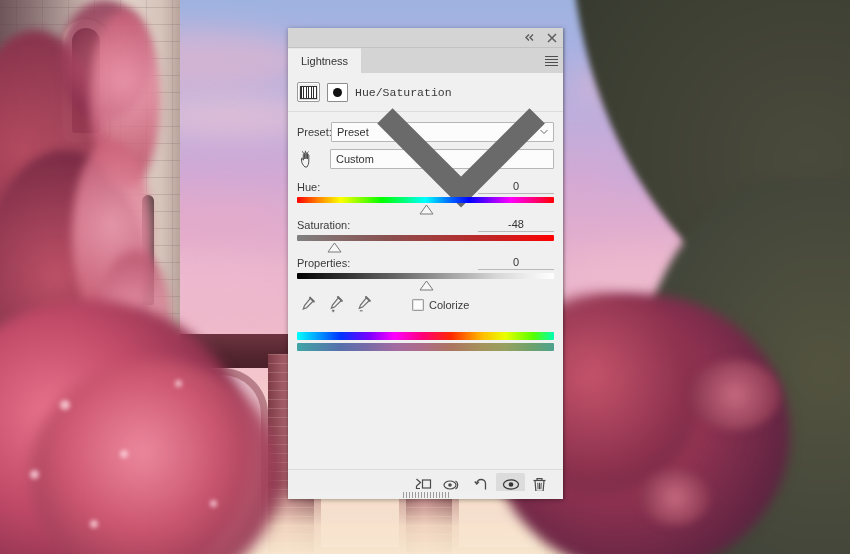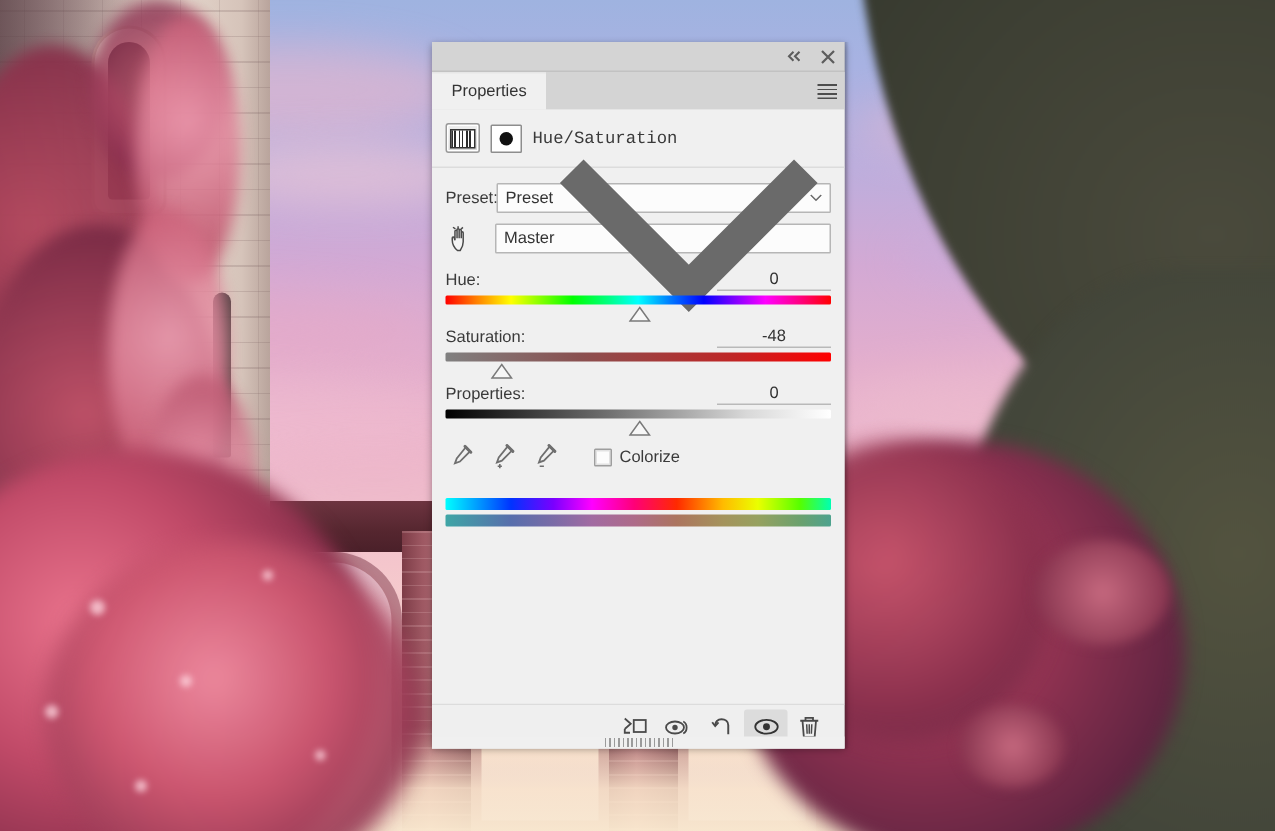--- a/index.html
+++ b/index.html
@@ -252,21 +252,21 @@
       #7f00ff 75%,#ff00ff 83%,#ff007f 92%,#ff0000 100%);}
   .track-sat{background:linear-gradient(to right,#808080 0%,#8a5050 35%,#c02525 75%,#ff0000 100%);}
   .track-light{background:linear-gradient(to right,#000000 0%,#6f6f6f 42%,#d8d8d8 78%,#ffffff 100%);}
   .thumb{
     position:absolute;top:7px;width:15px;height:11px;margin-left:-7px;
   }
   .thumb svg{display:block;}
 
   .eyedrop-row{display:flex;align-items:center;gap:11px;margin:17px 0 0 2px;}
   .eyedrop{width:17px;height:17px;}
-  .colorize-wrap{display:flex;align-items:center;gap:5px;margin-left:13px;}
+  .colorize-wrap{display:flex;align-items:center;gap:5px;margin-left:29px;}
   .cb{width:10px;height:10px;background:#fcfcfc;border:1px solid #9e9e9e;border-radius:1px;
       box-shadow:inset 0 0 0 1px #e2e2e2;}
   .colorize-label{font-size:11px;color:#3a3a3a;}
 
   .colorbars{margin-top:19px;}
   .cbar{height:8px;border-radius:1px;}
   .cbar-top{background:linear-gradient(to right,
       #00ffff 0%,#0033ff 17%,#7a00ff 28%,#ff00ff 38%,#ff0077 49%,
       #ff2a00 60%,#ffbb00 72%,#eaff00 81%,#55ff00 92%,#00ffb3 100%);}
   .cbar-bot{margin-top:3px;background:linear-gradient(to right,
@@ -369,21 +369,21 @@
     </div>
     <div class="tb-btn">
       <svg width="10" height="10" viewBox="0 0 10 10">
         <path d="M1 1 L9 9 M9 1 L1 9" stroke="#5d5d5d" stroke-width="1.5"></path>
       </svg>
     </div>
   </div>
 
   <div class="panel-tabs">
     <div class="tab-active">
-      <span>Properties</span>
+      <span>Lightness</span>
     </div>
     <div class="tab-filler"></div>
     <div class="hamburger">
       <span></span>
     </div>
   </div>
 
   <div class="panel-body">
 
     <div class="adj-header">
@@ -409,21 +409,21 @@
       </div>
 
       <div class="row2">
         <div class="hand-icon">
           <svg width="18" height="19" viewBox="0 0 18 19">
             <path d="M6 17 C3.5 15 2.5 12 2.5 10 L2.5 8.6 C2.5 7.8 3.6 7.7 3.8 8.5 L4.3 10.2 L4.3 4.2 C4.3 3.3 5.7 3.3 5.7 4.2 L5.7 8.8 L5.7 3.1 C5.7 2.2 7.1 2.2 7.1 3.1 L7.1 8.8 L7.1 3.6 C7.1 2.7 8.5 2.7 8.5 3.6 L8.5 8.9 L8.5 5.1 C8.5 4.3 9.8 4.3 9.8 5.1 L9.8 11.2 C9.8 14 8.8 15.6 7.8 17 Z" fill="#f4f4f4" stroke="#4a4a4a" stroke-width="1"></path>
             <path d="M3 1.5 L4.6 2.6 M6.4 0.8 L6.4 2.4 M9.6 1.6 L8.3 2.8" stroke="#4a4a4a" stroke-width="1"></path>
           </svg>
         </div>
         <div class="range-select">
-          <span>Master</span>
+          <span>Custom</span>
           <svg class="chev" viewBox="0 0 8 5">
             <path d="M0.5 0.5 L4 4 L7.5 0.5" stroke="#6a6a6a" stroke-width="1" fill="none"></path>
           </svg>
         </div>
       </div>
 
       <div class="slider-group">
         <div class="slider-head">
           <span class="slider-name">Hue:</span>
           <span class="slider-val">0</span>

